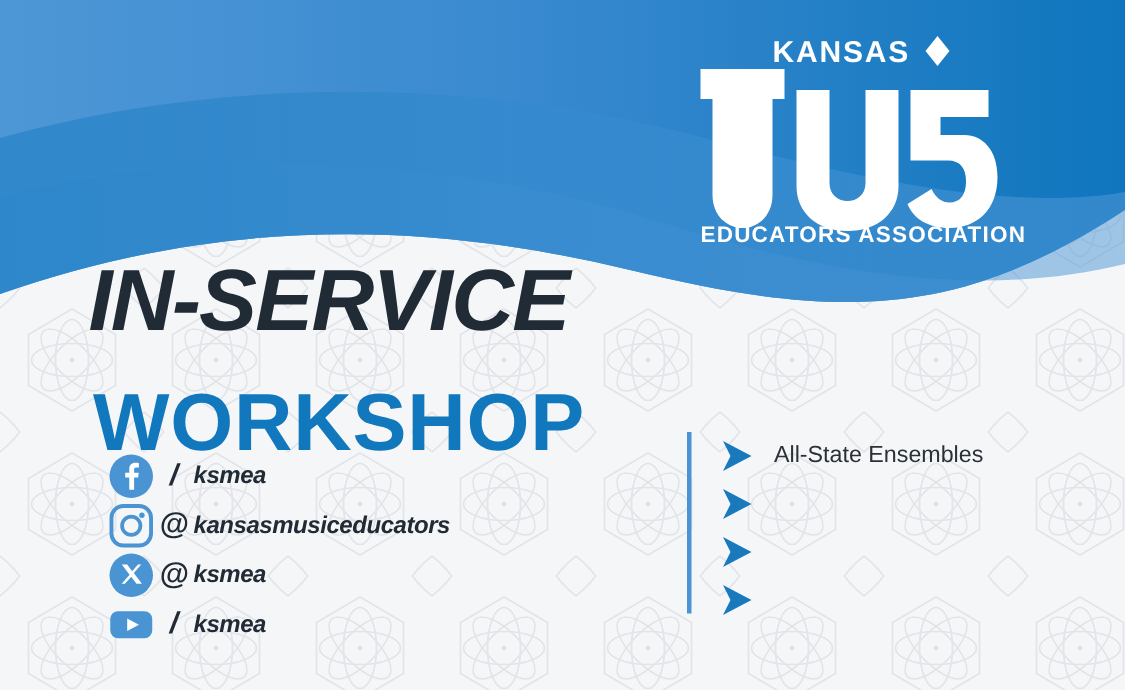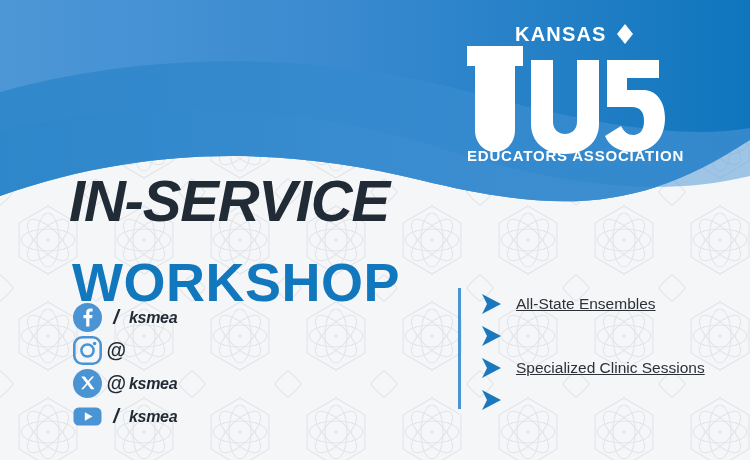--- a/index.html
+++ b/index.html
@@ -39,21 +39,21 @@
     left: 455px;
     top: 18px;
     width: 230px;
     height: 145px;
     z-index: 3;
   }
 
   
   .headline {
     position: absolute;
-    left: 69px;
+    left: 59px;
     top: 172px;
     z-index: 3;
   }
   .headline .line1 {
     font-size: 58px;
     font-weight: 700;
     font-style: italic;
     color: #212b36;
     letter-spacing: -1.2px;
     line-height: 1;
@@ -137,21 +137,20 @@
     flex: 0 0 22px;
     height: 24px;
     margin-right: 14px;
     display: flex;
     align-items: center;
   }
   .feature-label {
     font-size: 15.5px;
     color: #2c3138;
     white-space: nowrap;
-    text-decoration: underline;
   }
 </style>
 </head>
 <body>
 
 <div class="poster">
 
   <svg class="wm" viewBox="0 0 750 460" preserveAspectRatio="none" aria-hidden="true">
     <defs>
       <pattern id="floral" width="96" height="96" patternUnits="userSpaceOnUse">
@@ -261,20 +260,21 @@
 
     <div class="social-row">
       <span class="social-icon">
         <svg width="31" height="31" viewBox="0 0 31 31" aria-hidden="true">
           <rect x="2.3" y="2.3" width="26.4" height="26.4" rx="8" ry="8" fill="none" stroke="#4a94d4" stroke-width="2.6"></rect>
           <circle cx="15.5" cy="15.5" r="6.1" fill="none" stroke="#4a94d4" stroke-width="2.5"></circle>
           <circle cx="22.6" cy="8.5" r="1.8" fill="#4a94d4"></circle>
         </svg>
       </span>
       <span class="social-sep">@</span>
+      <span class="social-handle">kansasmusiceducators</span>
     </div>
 
     <div class="social-row">
       <span class="social-icon">
         <svg width="31" height="31" viewBox="0 0 31 31" aria-hidden="true">
           <circle cx="15.5" cy="15.5" r="14.5" fill="#4a94d4"></circle>
           <path d="M9.2 8.4h3.6l3.3 4.4 3.9-4.4h2.2l-5 5.6 5.4 7.2h-3.6l-3.5-4.7-4.2 4.7H9.1
                    l5.3-6z" fill="#ffffff"></path>
         </svg>
       </span>
@@ -314,21 +314,20 @@
           </svg>
         </span>
       </div>
 
       <div class="feature-row">
         <span class="feature-arrow">
           <svg width="22" height="24" viewBox="0 0 22 24" aria-hidden="true">
             <polygon points="2,2 21,12 2,22 7,12" fill="#1a79bd"></polygon>
           </svg>
         </span>
-        <span class="feature-label">Specialized Clinic Sessions</span>
       </div>
 
       <div class="feature-row">
         <span class="feature-arrow">
           <svg width="22" height="24" viewBox="0 0 22 24" aria-hidden="true">
             <polygon points="2,2 21,12 2,22 7,12" fill="#1a79bd"></polygon>
           </svg>
         </span>
       </div>
 

